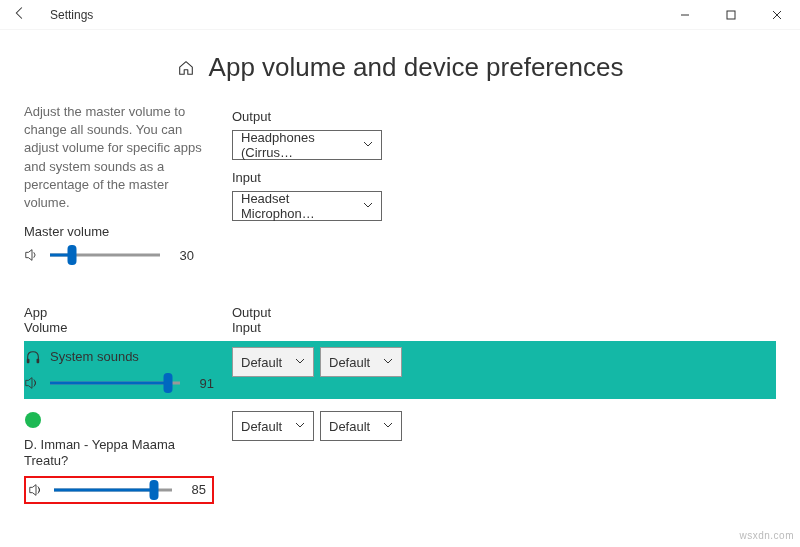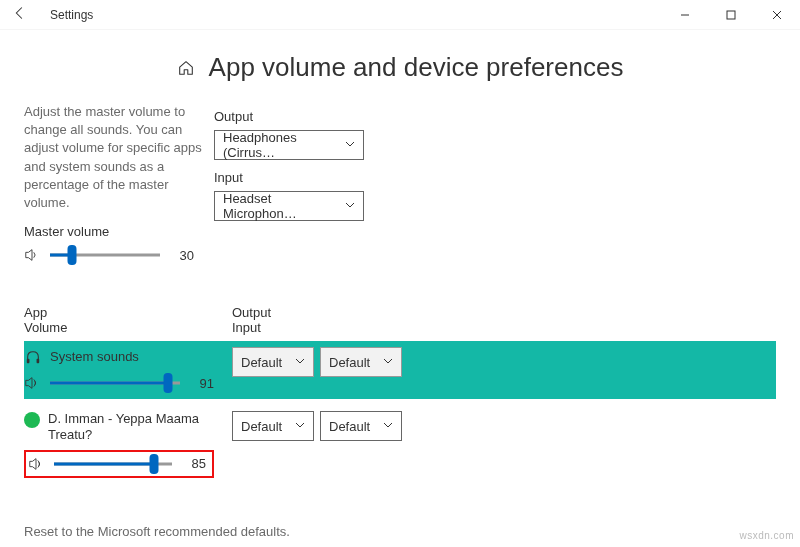--- a/index.html
+++ b/index.html
@@ -33,20 +33,21 @@
     display: flex;
     align-items: center;
     gap: 14px;
     margin-bottom: 20px;
     justify-content: center;
   }
   .home-icon { width: 18px; height: 18px; }
   .page-title { font-size: 26px; font-weight: 400; }
   .row {
     display: flex;
+    gap: 18px;
   }
   .left-col { width: 190px; flex-shrink: 0; }
   .right-col { flex: 1; }
   .desc { color: #6a6a6a; font-size: 13px; line-height: 1.4; }
   .label { font-size: 13px; color: #333; margin: 6px 0 6px 0; }
   .section-gap { height: 40px; }
   .dropdown {
     width: 150px;
     height: 30px;
     border: 1px solid #666;
@@ -236,21 +237,21 @@
         <span>Default</span>
         <span class="chev"><svg width="10" height="10" viewBox="0 0 10 10">
               <path d="M1 3 L5 7 L9 3" stroke="#333" fill="none"></path>
             </svg></span>
       </div>
     </div>
   </div>
 
   <div class="app-item" style="margin-top:6px;">
     <div class="app-left">
-      <div class="app-name-row" style="align-items:flex-start;">
+      <div class="app-name-row" style="align-items:flex-start;flex-direction:column;">
         <span class="app-icon">
           <span class="spotify-dot"></span>
         </span>
         <span class="app-name">D. Imman - Yeppa Maama Treatu?</span>
       </div>
       <div class="red-box">
         <div class="slider-row">
           <span class="vol-icon">
             <svg viewBox="0 0 18 18" width="16" height="16">
                 <path d="M2 6 L5 6 L9 3 L9 15 L5 12 L2 12 Z" fill="none" stroke="#333" stroke-width="1"></path>

